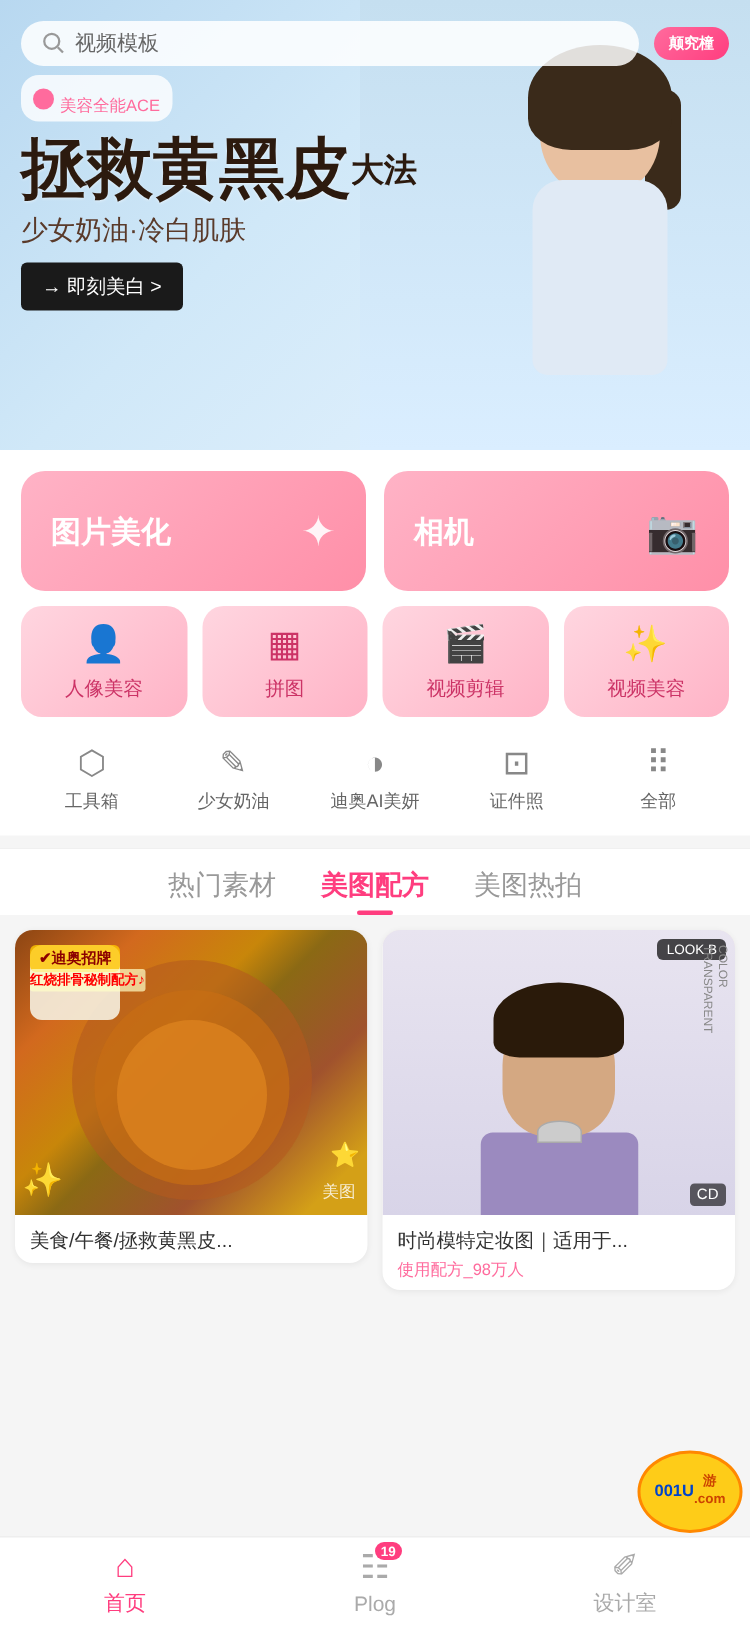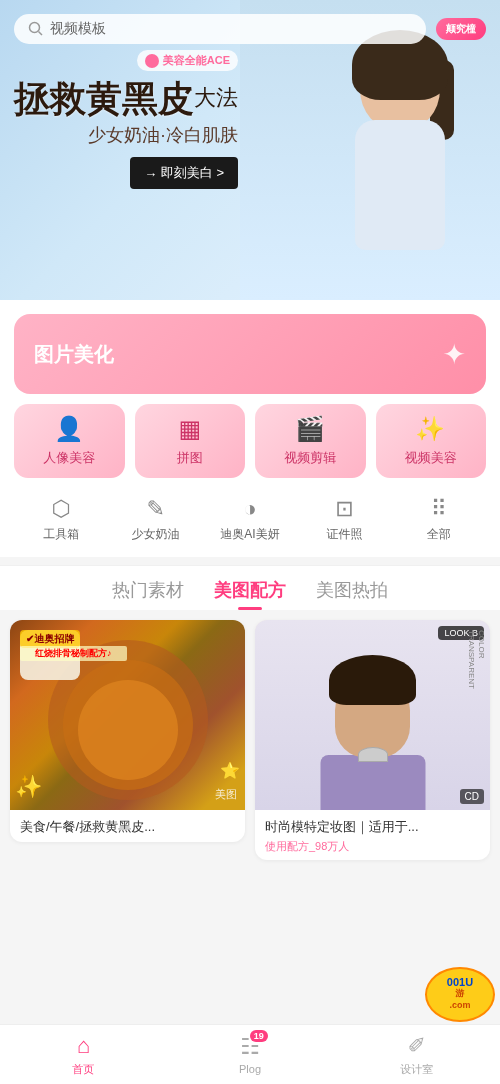--- a/index.html
+++ b/index.html
@@ -11,21 +11,20 @@
       overflow-x: hidden;
     }
 
     
     .banner-area {
       position: relative;
       width: 500px;
       height: 300px;
       background: linear-gradient(135deg, #b8d8f0 0%, #d0e8f8 40%, #e8f4ff 100%);
       overflow: hidden;
-      text-align: right;
     }
     .search-bar {
       position: absolute;
       top: 14px;
       left: 14px;
       right: 14px;
       display: flex;
       align-items: center;
       justify-content: space-between;
       z-index: 10;
@@ -124,24 +123,25 @@
     .brand-tag-dot {
       width: 14px;
       height: 14px;
       background: #ff6b9d;
       border-radius: 50%;
       margin-right: 4px;
     }
     .brand-tag-text {
       font-size: 11px;
       color: #ff6b9d;
-      font-weight: bold;
+      font-weight: normal;
+      margin-top: 10px;
     }
     .banner-title {
-      font-size: 36px;
+      font-size: 44px;
       font-weight: 900;
       color: #2c1a0e;
       line-height: 1.1;
       text-shadow: 0 1px 2px rgba(255,255,255,0.5);
     }
     .banner-subtitle {
       font-size: 18px;
       color: #5a3a2a;
       margin-top: 4px;
       margin-bottom: 10px;
@@ -149,21 +149,21 @@
     .banner-cta {
       display: inline-block;
       background: #1a1a1a;
       color: white;
       padding: 7px 14px;
       border-radius: 4px;
       font-size: 13px;
     }
     .banner-title-suffix {
       font-size: 22px;
-      font-weight: 400;
+      font-weight: 700;
       color: #2c1a0e;
       vertical-align: super;
     }
 
     
     .main-buttons {
       background: white;
       padding: 14px 14px 10px;
     }
     .main-buttons-row1 {
@@ -383,21 +383,21 @@
       flex: 1;
     }
     .nav-item-icon {
       font-size: 22px;
       color: #aaa;
     }
     .nav-item-icon.active {
       color: #ff3d7f;
     }
     .nav-item-label {
-      font-size: 11px;
+      font-size: 14px;
       color: #aaa;
     }
     .nav-item-label.active {
       color: #ff3d7f;
     }
     .nav-badge {
       position: relative;
     }
     .badge-dot {
       position: absolute;
@@ -422,21 +422,21 @@
       display: flex;
       align-items: center;
       justify-content: center;
     }
     .watermark-circle {
       width: 70px;
       height: 55px;
       background: rgba(255,200,0,0.9);
       border-radius: 50%;
       display: flex;
-      flex-direction: column;
+      flex-direction: row;
       align-items: center;
       justify-content: center;
       border: 2px solid #ff8800;
       overflow: hidden;
     }
     .watermark-text {
       font-size: 9px;
       color: #cc4400;
       font-weight: bold;
       text-align: center;
@@ -483,20 +483,24 @@
     <div class="banner-cta">→ 即刻美白 &gt;</div>
   </div>
 </div>
 
 <div class="main-buttons">
   <div class="main-buttons-row1">
     <div class="big-btn">
       <span class="big-btn-label">图片美化</span>
       <span class="big-btn-icon">✦</span>
     </div>
+    <div class="big-btn">
+      <span class="big-btn-label">相机</span>
+      <span class="big-btn-icon">📷</span>
+    </div>
   </div>
   <div class="main-buttons-row2">
     <div class="small-btn">
       <span class="small-btn-icon">👤</span>
       <span class="small-btn-label">人像美容</span>
     </div>
     <div class="small-btn">
       <span class="small-btn-icon">▦</span>
       <span class="small-btn-label">拼图</span>
     </div>
@@ -556,21 +560,21 @@
 
           <div style="position:absolute;top:20px;left:50%;transform:translateX(-50%);width:160px;height:160px;background:rgba(180,90,30,0.6);border-radius:50%;"></div>
           <div style="position:absolute;top:40px;left:50%;transform:translateX(-50%);width:130px;height:130px;background:rgba(200,110,20,0.7);border-radius:50%;"></div>
           <div style="position:absolute;top:60px;left:50%;transform:translateX(-50%);width:100px;height:100px;background:rgba(220,130,30,0.8);border-radius:50%;"></div>
 
           <div style="position:absolute;top:10px;left:10px;width:60px;height:50px;background:#f5f0e0;border-radius:8px;opacity:0.9;"></div>
           <div style="position:absolute;bottom:10px;left:5px;font-size:22px;">✨</div>
           <div style="position:absolute;bottom:30px;right:5px;font-size:16px;">⭐</div>
         </div>
         <div class="food-overlay-text">✔迪奥招牌</div>
-        <div style="position:absolute;top:26px;left:10px;color:red;font-size:9px;font-weight:bold;background:rgba(255,255,200,0.7);padding:1px 15px;border-radius:2px;">红烧排骨秘制配方♪</div>
+        <div style="position:absolute;top:26px;left:10px;color:red;font-size:9px;font-weight:bold;background:rgba(255,255,200,0.7);padding:1px 0;border-radius:2px;">红烧排骨秘制配方♪</div>
         <div class="food-watermark">美图</div>
       </div>
       <div class="card-bottom">
         <div class="card-title">美食/午餐/拯救黄黑皮...</div>
       </div>
     </div>
   </div>
 
   <div class="content-col">
     <div class="card">

